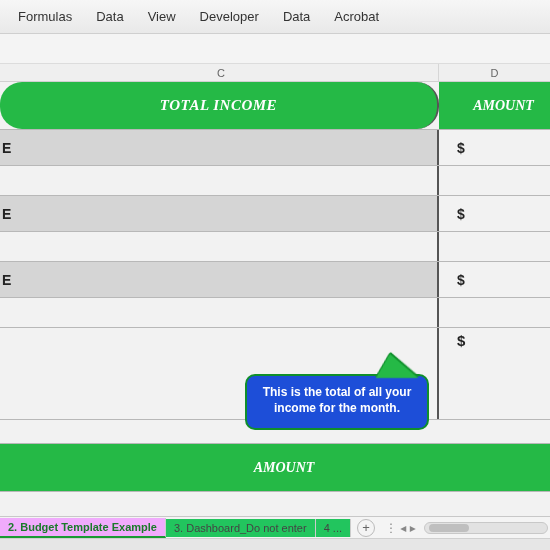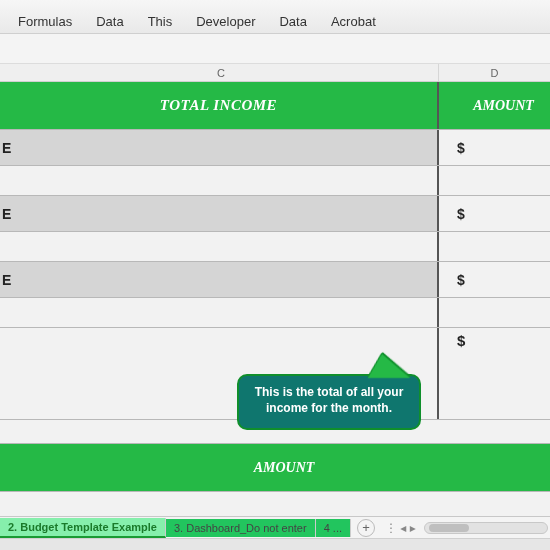--- a/index.html
+++ b/index.html
@@ -10,21 +10,21 @@
     background: #e8e8e8;
     overflow: hidden;
     position: relative;
   }
   
   .menubar {
     height: 34px;
     background: linear-gradient(#f6f6f6,#e9e9e9);
     border-bottom: 1px solid #cfcfcf;
     display: flex;
-    align-items: flex-end;
+    align-items: center;
     padding-left: 6px;
     font-size: 13px;
     color: #333;
   }
   .menubar span {
     padding: 4px 12px;
     cursor: pointer;
   }
   .toolbar-blank {
     height: 30px;
@@ -82,20 +82,21 @@
     background: #25b946;
     color: #fff;
     font-style: italic;
     font-weight: bold;
     font-family: Georgia, "Times New Roman", serif;
   }
   .banner .col-c {
     display: flex; align-items: center; justify-content: center;
     font-size: 15px;
     letter-spacing: .5px;
+    border-radius: 22px;
   }
   .banner .col-d {
     font-size: 14px;
     justify-content: center;
   }
   
   .grey { height: 36px; }
   .grey .col-c { background: #d5d5d5; }
   .grey .col-d { background: #f2f2f2; }
   .white { height: 30px; }
@@ -107,23 +108,23 @@
   }
   .tall { height: 92px; }
   .tall .col-c { background: #f2f2f2; }
   .tall .col-d { background: #f2f2f2; font-size:15px; }
   .spacer { height: 24px; }
   .spacer .col-c, .spacer .col-d { background:#f2f2f2; }
 
   
   .callout {
     position: absolute;
-    left: 237px; top: 292px;
+    left: 245px; top: 292px;
     width: 184px; height: 56px;
-    background: #0f766e;
+    background: #1d4ed8;
     border: 2px solid #0f8f2b;
     border-radius: 10px;
     color: #fff;
     font-size: 12px;
     font-weight: bold;
     text-align: center;
     padding: 8px 10px;
     line-height: 1.35;
     z-index: 5;
   }
@@ -151,21 +152,21 @@
     font-size: 11px;
     color: #444;
   }
   .tab {
     padding: 3px 8px;
     border-right: 1px solid #ccc;
     background: #22c55e;
     white-space: nowrap;
   }
   .tab.active {
-    background: #86efac;
+    background: #f0abfc;
     border-bottom: 2px solid #1a9a33;
     color: #1a7a2a;
     font-weight: 600;
   }
   .tab.more {
     font-size: 11px;
   }
   .addtab {
     width: 18px; height: 18px;
     border: 1px solid #bbb;
@@ -194,21 +195,21 @@
     position:absolute; bottom:0; left:0; right:0;
     height:12px; background:#e6e6e6; border-top:1px solid #d0d0d0;
   }
 </style>
 </head>
 <body>
 
 <div class="menubar">
   <span>Formulas</span>
   <span>Data</span>
-  <span>This</span>
+  <span>View</span>
   <span>Developer</span>
   <span>Data</span>
   <span>Acrobat</span>
 </div>
 <div class="toolbar-blank"></div>
 
 <div class="col-row">
   <div class="c-stub"></div>
   <div class="c-c">C</div>
   <div class="c-d">D</div>

